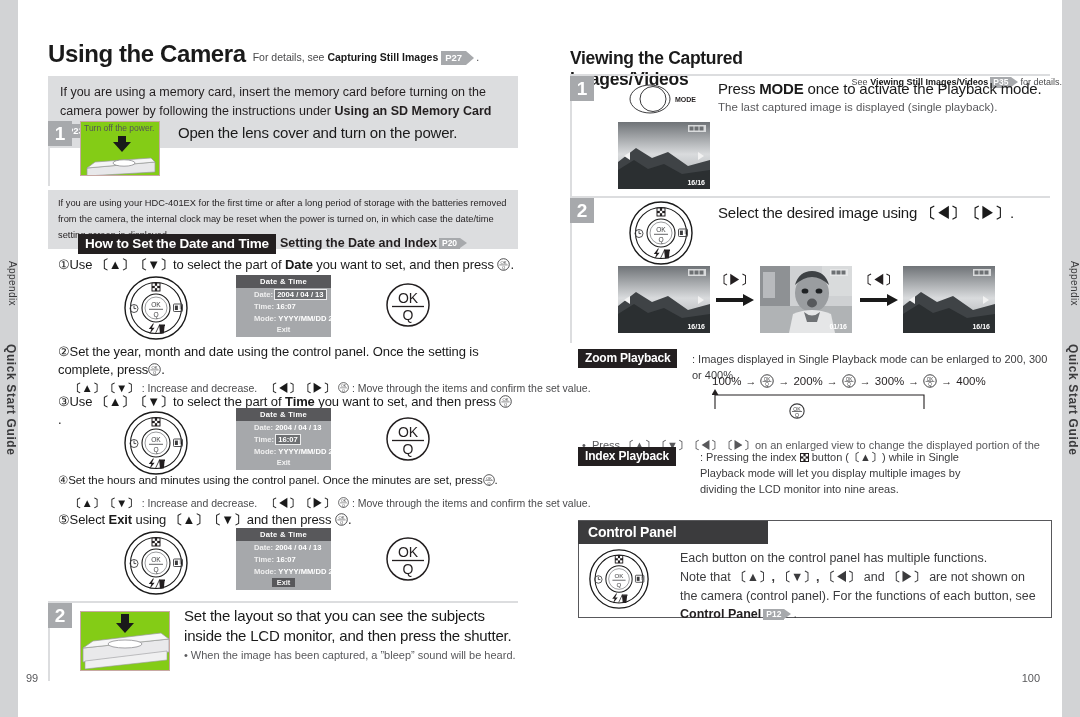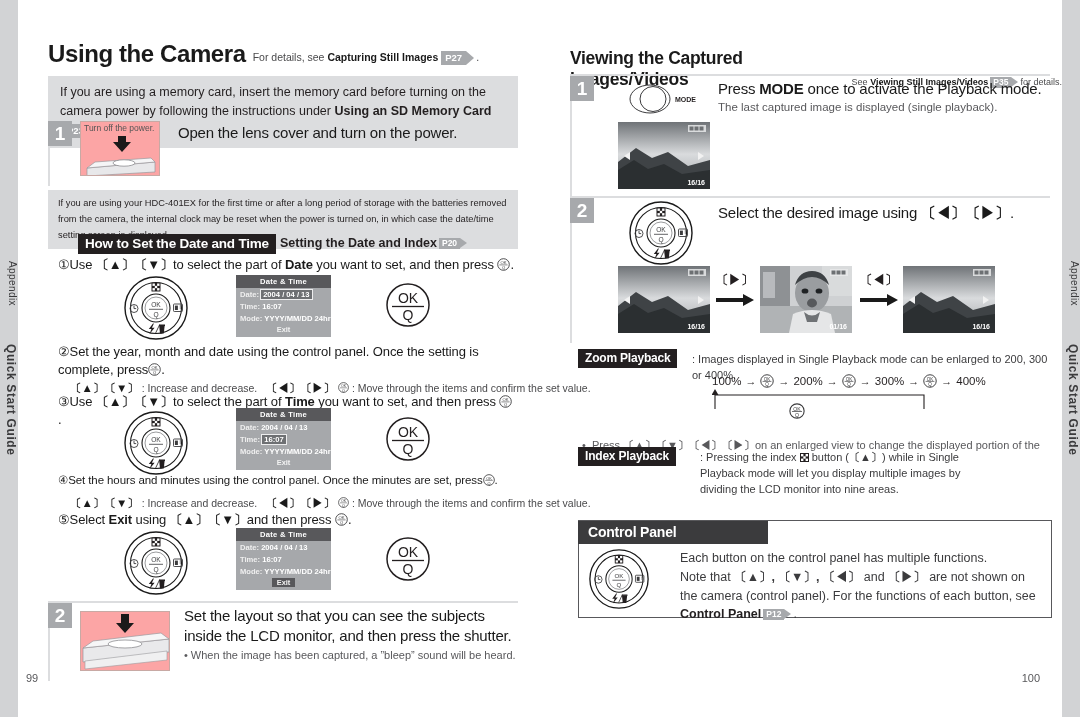--- a/index.html
+++ b/index.html
@@ -87,21 +87,21 @@
   }
   .step-head b { font-weight:bold; }
   .step-sub {
     position:absolute; font-size:11.5px; color:#58585b; line-height:1.4;
   }
   .bullet-line { position:absolute; font-size:11px; color:#58585b; }
   .bullet-line::before { content:"\2022"; margin-right:3px; }
 
   
   .camshot {
-    position:absolute; background:#fca5a5; border:1px solid #c8a9a4;
+    position:absolute; background:#84cc16; border:1px solid #c8a9a4;
     overflow:hidden;
     text-decoration:underline;
   }
   .camshot .cap {
     position:absolute; top:1px; left:3px; font-size:8.5px; color:#555;
   }
   .camshot svg { position:absolute; left:0; top:0; }
 
   
   .dial { position:absolute; }
@@ -112,21 +112,21 @@
   
   .lcd-dt {
     position:absolute; width:95px; background:#a6a8ab;
     font-size:7.6px; color:#fff; font-family:"Liberation Sans", sans-serif;
   }
   .lcd-dt .dt-title {
     background:#58585b; color:#fff; text-align:center; font-weight:bold;
     font-size:7.6px; letter-spacing:0.3px; padding:2px 0 2px;
   }
   .lcd-dt .dt-row {
-    padding:1.5px 4px; white-space:nowrap; font-weight:bold;
+    padding:1.5px 4px; white-space:nowrap; font-weight:bold;margin-left:14px;
   }
   .lcd-dt .dt-row .lbl { color:#efefef; }
   .lcd-dt .dt-val { color:#ffffff; }
   .lcd-dt .dt-val.hl { background:#6e7073; padding:0 2px; outline:1px solid #ededee; }
   .lcd-dt .dt-exit {
     text-align:center; font-weight:bold; font-size:7.4px; padding:1px 0 3px;
     color:#f2f2f2;
   }
   .lcd-dt .dt-exit span.sel { background:#58585b; padding:0 5px; }
 

